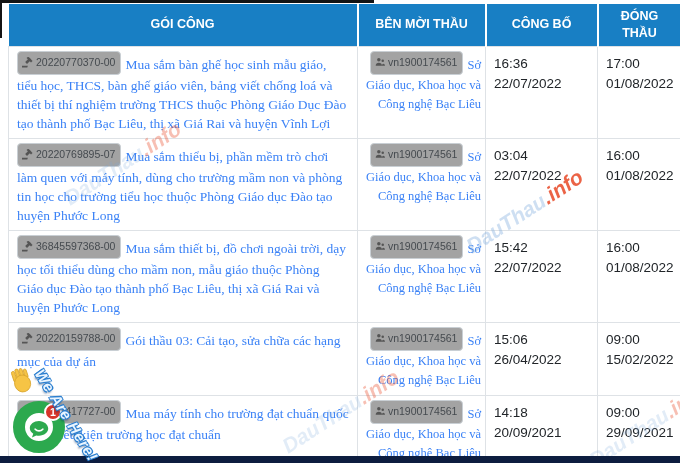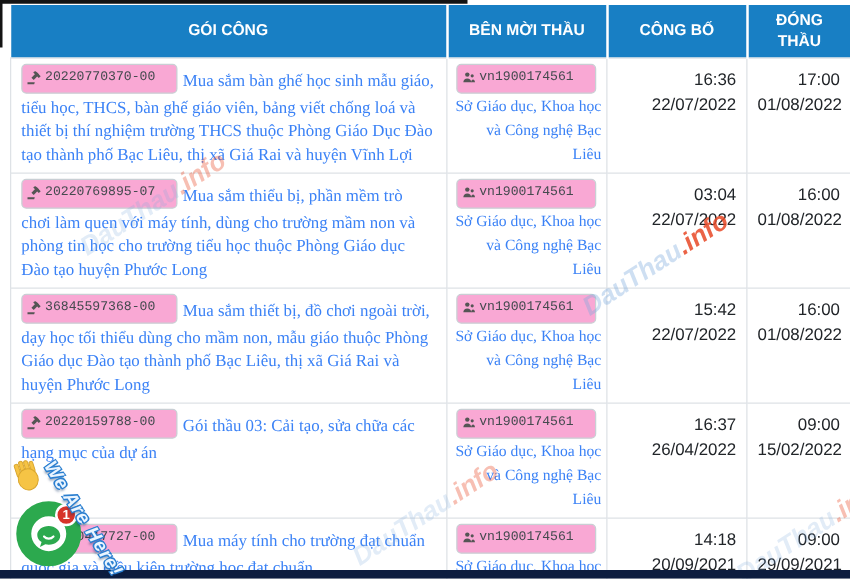--- a/index.html
+++ b/index.html
@@ -29,32 +29,31 @@
     padding:4px 4px; line-height:1.35; vertical-align:middle;
     border-right:2px solid #ffffff; height:40px;
   }
   th:last-child { border-right:none; }
 
   td {
     border:1px solid #dee2e6; vertical-align:top;
     padding:5px 8px; font-size:13.5px; line-height:19px; color:#212529;
   }
   td.c2 { padding:5px 4px 5px 6px; font-size:12.5px;text-align:right; }
-  td.dt { text-align:right; padding-top:7px;margin-top:47px; }
+  td.dt { text-align:left; padding-top:7px;margin-top:47px; }
   td.dt div { line-height:20px; font-size:13.5px; color:#212529; }
 
   a.lnk { color:#3b82f6; text-decoration:none; cursor:pointer;font-family:Liberation Serif, serif; }
 
   .badge {
     display:inline-flex; align-items:center; gap:3px;
-    border:1px solid #c9cfd4; border-radius:4px; background:#f9a8d4;
-    padding:1px 17px 2px 4px; font-size:10.5px; color:#454a4f;
+    border:1px solid #c9cfd4; border-radius:4px; background:#a3a3a3;
+    padding:1px 5px 2px 4px; font-size:10.5px; color:#454a4f;
     white-space:nowrap; position:relative; top:-1px; margin-right:4px;
     cursor:pointer;
-    font-family:Liberation Mono, monospace;
   }
   .badge svg { flex:0 0 auto; }
 
   
   .wm {
     position:absolute; z-index:3; pointer-events:none;
     font-size:21px; font-weight:bold; font-style:italic;
     white-space:nowrap; transform:rotate(-33deg); transform-origin:left top;
   }
   .wm .b { color:rgba(125,170,220,0.38); }
@@ -242,21 +241,21 @@
                 <circle cx="4.6" cy="3.2" r="2.1"></circle>
                 <path d="M0.8 10.6c0-2.3 1.7-3.7 3.8-3.7s3.8 1.4 3.8 3.7z"></path>
                 <circle cx="9.3" cy="4.4" r="1.5"></circle>
                 <path d="M8.2 10.6c.2-1.6 1-2.6 1.9-2.6 1 0 1.7 1 1.9 2.6z"></path>
               </g>
             </svg>
             <span>vn1900174561</span>
           </span><a class="lnk">Sở Giáo dục, Khoa học và Công nghệ Bạc Liêu</a>
     </td>
     <td class="c3 dt">
-      <div>16:37</div>
+      <div>15:06</div>
       <div>26/04/2022</div>
     </td>
     <td class="c4 dt">
       <div>09:00</div>
       <div>15/02/2022</div>
     </td>
   </tr>
 
   <tr>
     <td class="c1">

